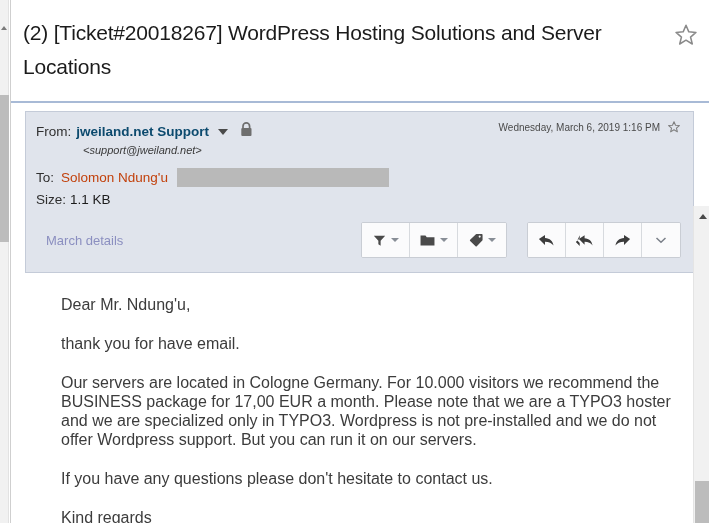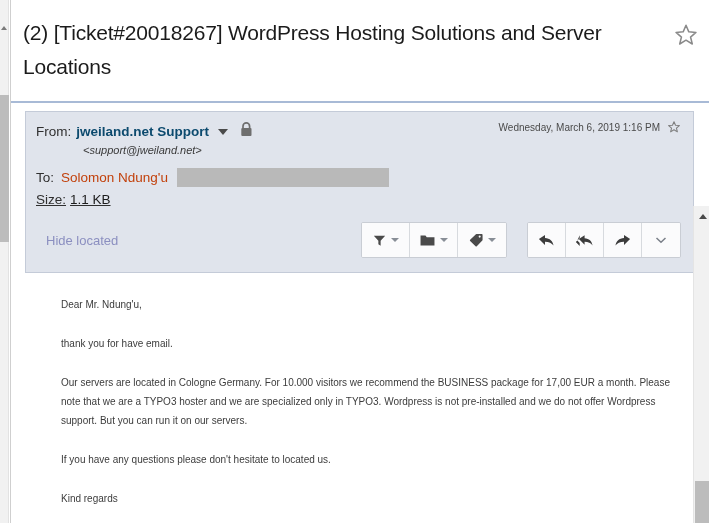--- a/index.html
+++ b/index.html
@@ -148,21 +148,20 @@
     margin-left: 9px;
     width: 212px; height: 19px;
     background: #b9b9b9;
   }
 
   .hdr-size-row {
     position: absolute;
     left: 10px; top: 80px;
     font-size: 13.5px;
     color: #2f2f2f;
-    text-decoration: underline;
   }
   .val-size { margin-left: 4px; color: #1c1c1c; }
 
   .hdr-date {
     position: absolute;
     right: 33px; top: 10px;
     font-size: 10px;
     color: #4a4a4a;
   }
   .hdr-date-star {
@@ -215,21 +214,21 @@
 
   
   .msg-body {
     position: absolute;
     left: 14px; top: 172px;
     width: 669px;
     padding: 20px 22px 0 36px;
   }
   .msg-body p {
     margin: 0 0 20px 0;
-    font-size: 10px;
+    font-size: 16px;
     line-height: 19px;
     color: #3c3c3c;
   }
 
   
   .right-scrollbar {
     position: absolute;
     right: 0; top: 103px;
     width: 17px; height: 420px;
     background: #f1f1f1;
@@ -301,21 +300,21 @@
           <span>Size:</span><span class="val-size">1.1 KB</span>
         </div>
 
         <div class="hdr-date">Wednesday, March 6, 2019 1:16 PM</div>
         <div class="hdr-date-star">
           <svg width="14" height="14" viewBox="0 0 24 24" fill="none" stroke="#7e7e7e" stroke-width="1.8" stroke-linejoin="round">
             <polygon points="12,3 14.6,9.1 21.2,9.6 16.2,13.9 17.8,20.3 12,16.8 6.2,20.3 7.8,13.9 2.8,9.6 9.4,9.1"></polygon>
           </svg>
         </div>
 
-        <div class="hide-details">Hide located</div>
+        <div class="hide-details">March details</div>
 
         <div class="toolbar">
 
           <div class="btn-group">
             <div class="tbtn wide">
               <svg width="13" height="13" viewBox="0 0 16 16" fill="#4a4a4a">
                 <polygon points="1,2 15,2 9.4,8.4 9.4,14.4 6.6,12.6 6.6,8.4"></polygon>
               </svg>
               <span class="chev"></span>
             </div>
@@ -358,21 +357,21 @@
             </div>
           </div>
 
         </div>
       </div>
 
       <div class="msg-body">
         <p>Dear Mr. Ndung'u,</p>
         <p>thank you for have email.</p>
         <p>Our servers are located in Cologne Germany. For 10.000 visitors we recommend the BUSINESS package for 17,00 EUR a month. Please note that we are a TYPO3 hoster and we are specialized only in TYPO3. Wordpress is not pre-installed and we do not offer Wordpress support. But you can run it on our servers.</p>
-        <p>If you have any questions please don't hesitate to located us.</p>
+        <p>If you have any questions please don't hesitate to contact us.</p>
         <p>Kind regards</p>
 
       </div>
 
       <div class="right-scrollbar">
         <div class="rup"></div>
         <div class="rthumb"></div>
       </div>
 
     </div>

